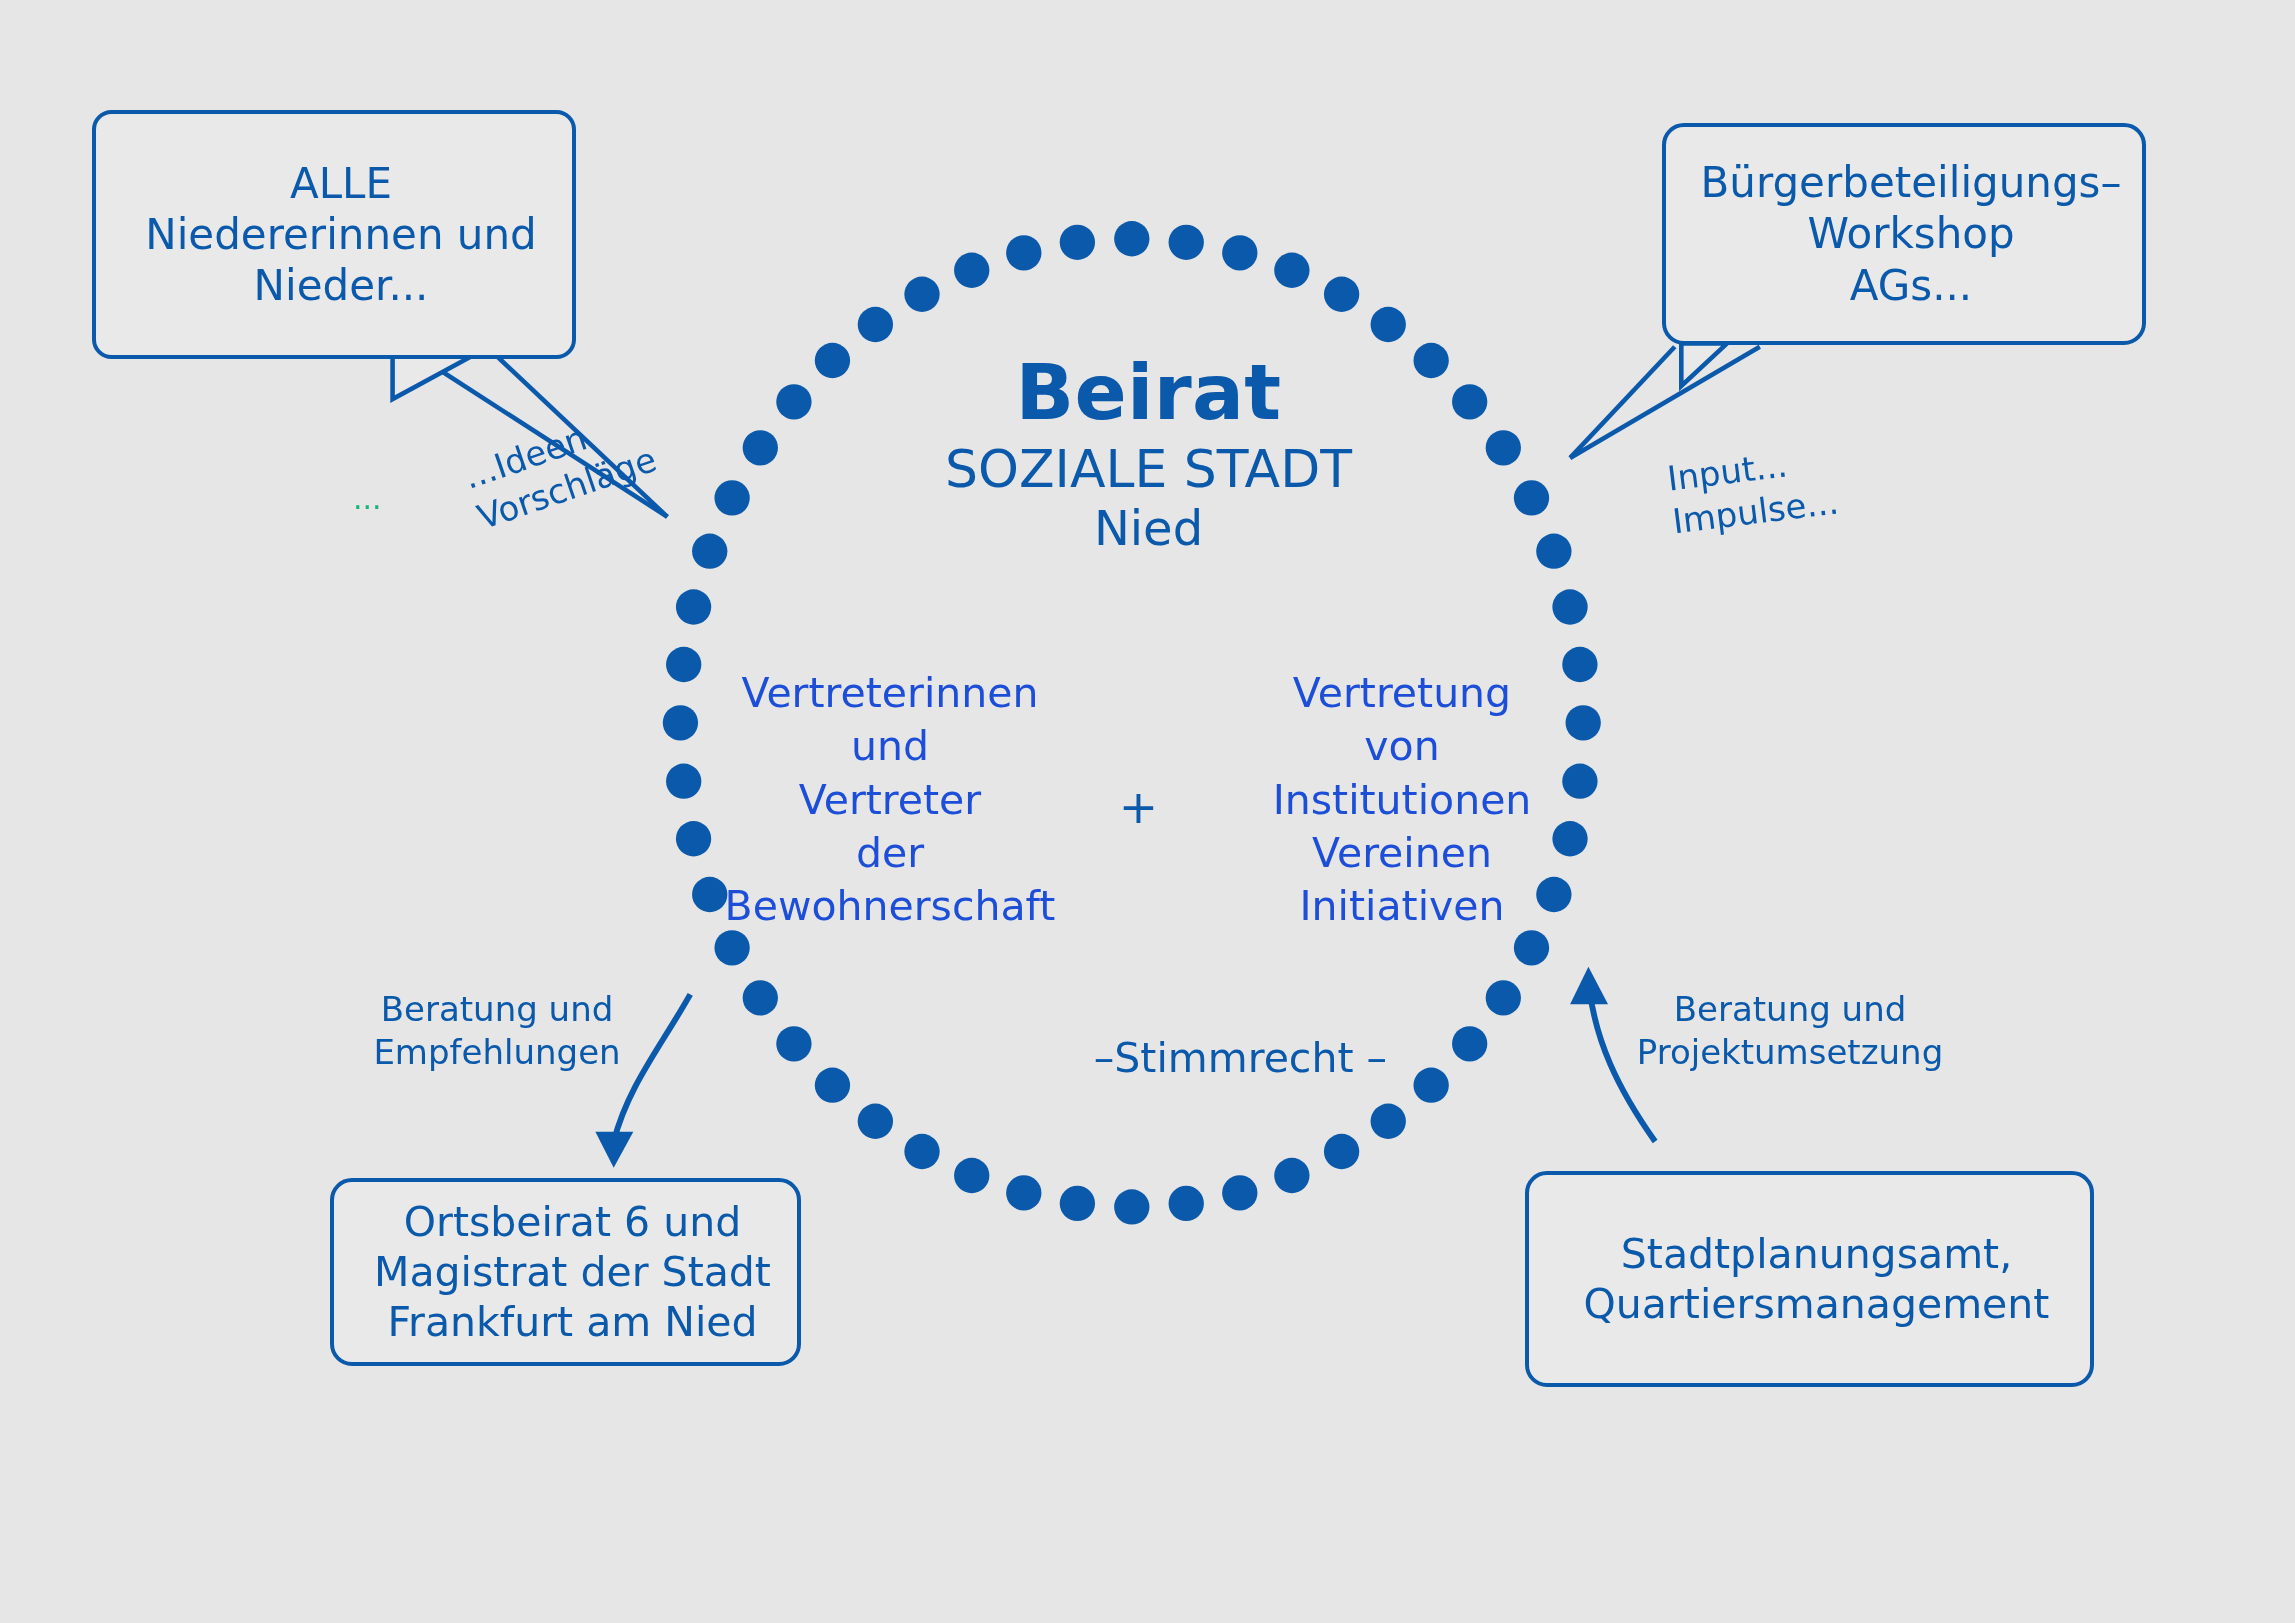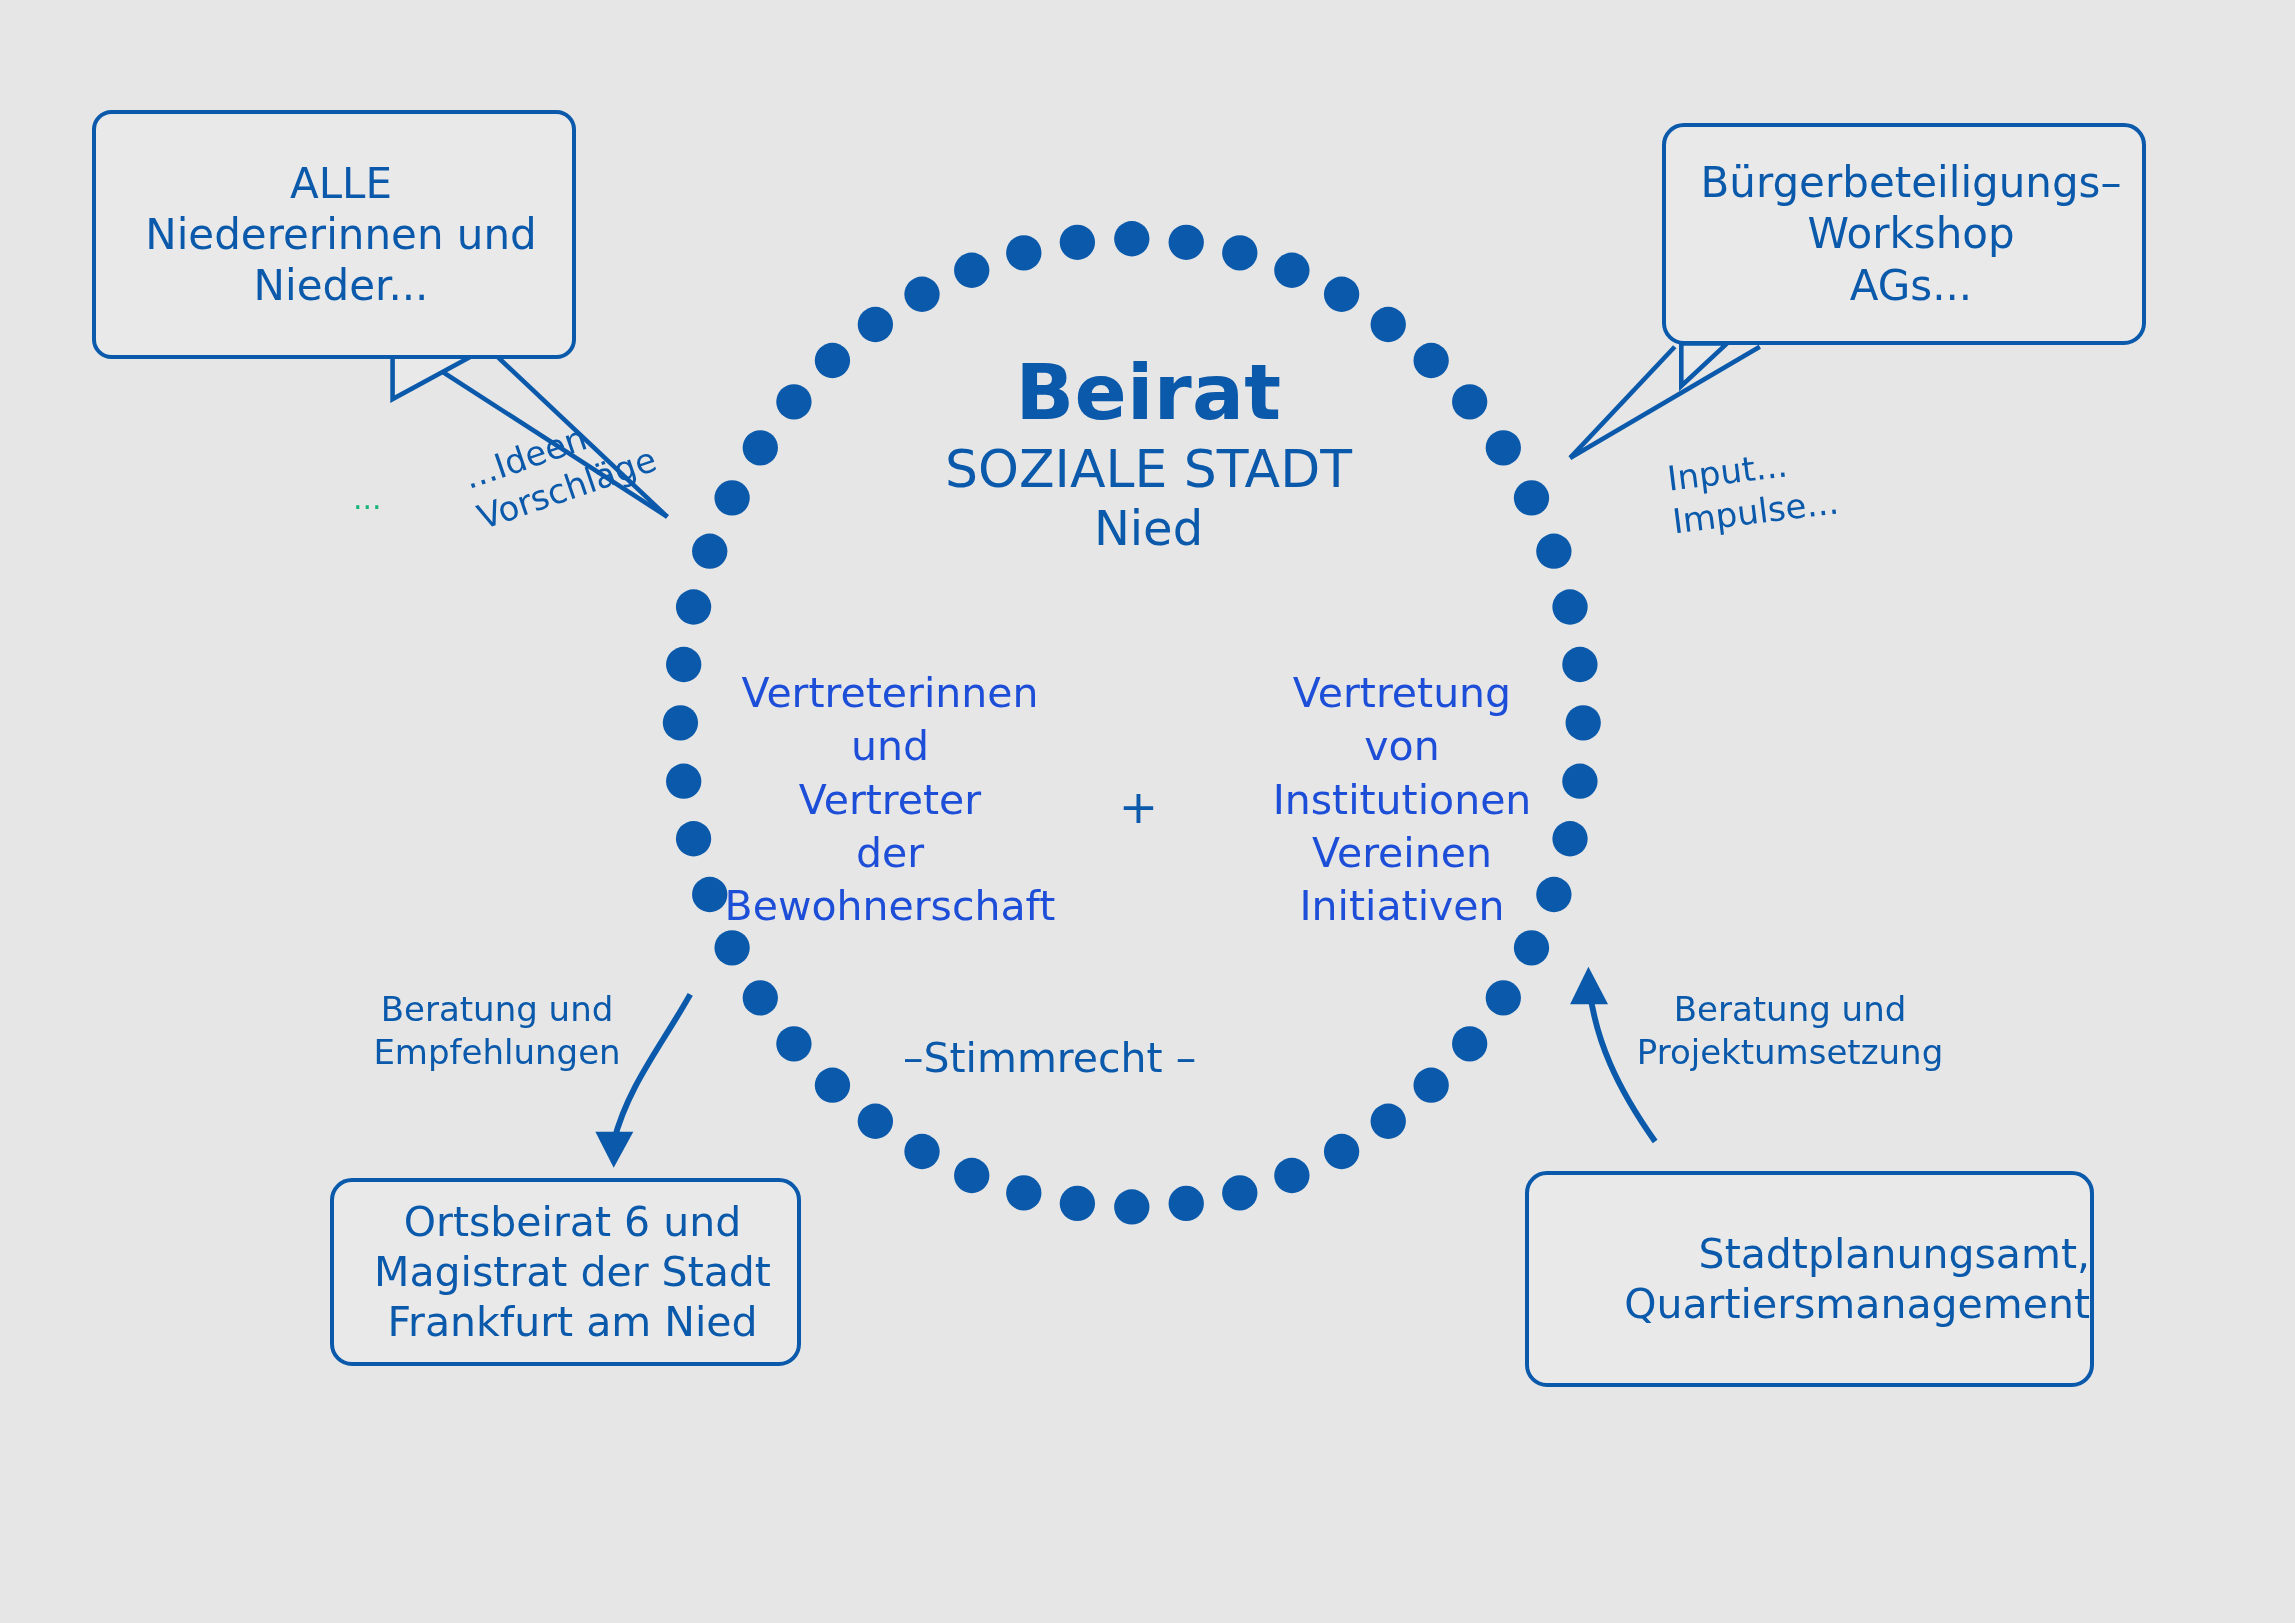--- a/index.html
+++ b/index.html
@@ -69,21 +69,20 @@
     border-radius: 22px;
     font-weight: 400;
     text-align: right;
   }
   #bubble-stadtplanung {
     left: 1525px; top: 1171px;
     width: 569px; height: 216px;
     font-size: 41px;
     border-radius: 22px;
     font-weight: 400;
-    align-items: flex-end;
   }
 
   
   .center-title {
     position: absolute;
     left: 772px; top: 353px;
     width: 753px;
     text-align: center;
     color: #0a59ab;
   }
@@ -121,21 +120,21 @@
     width: 105px;
     text-align: center;
     font-size: 47px;
     color: #0a59ab;
   }
 
   #stimmrecht {
     position: absolute;
     left: 903px; top: 1034px;
     width: 484px;
-    text-align: left;
+    text-align: right;
     font-size: 41px;
     color: #0a59ab;
   }
 
   
   .annot {
     position: absolute;
     color: #0a59ab;
     font-size: 34px;
     line-height: 1.25;

